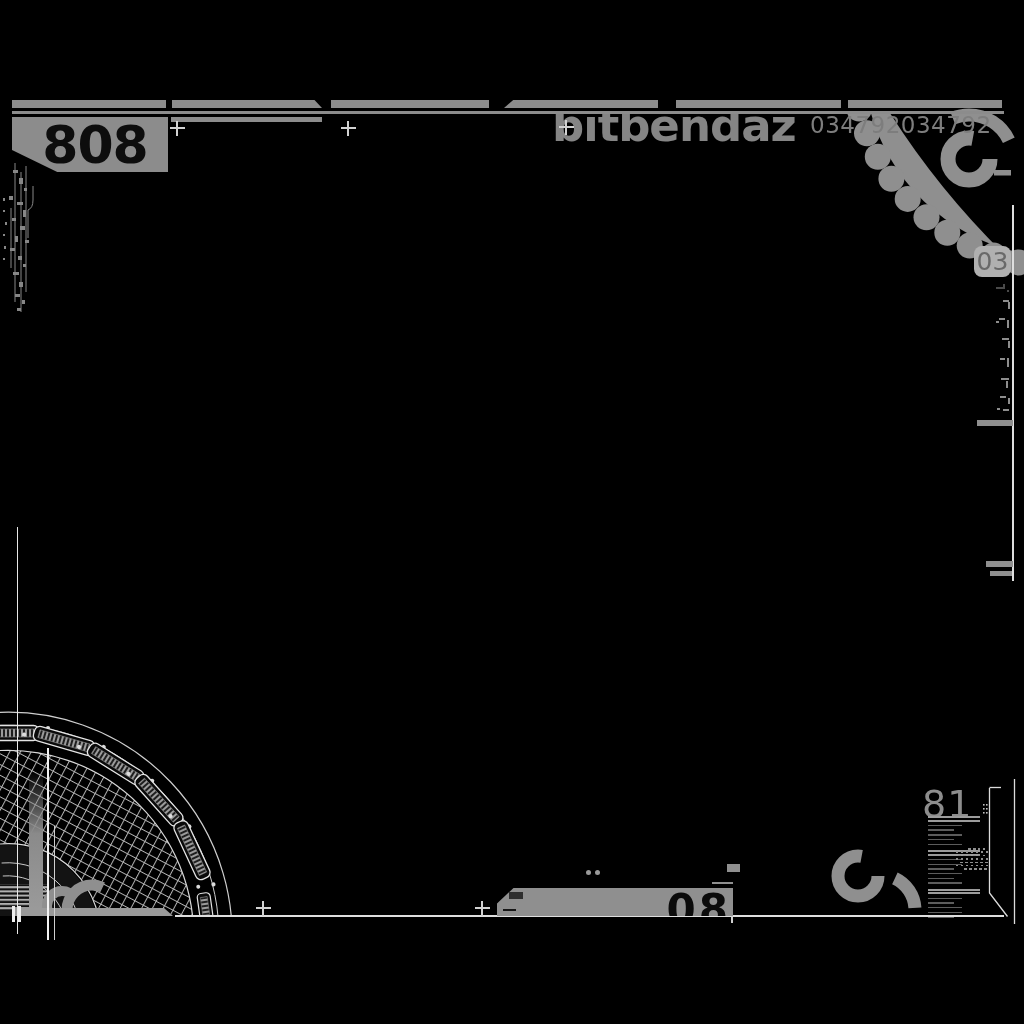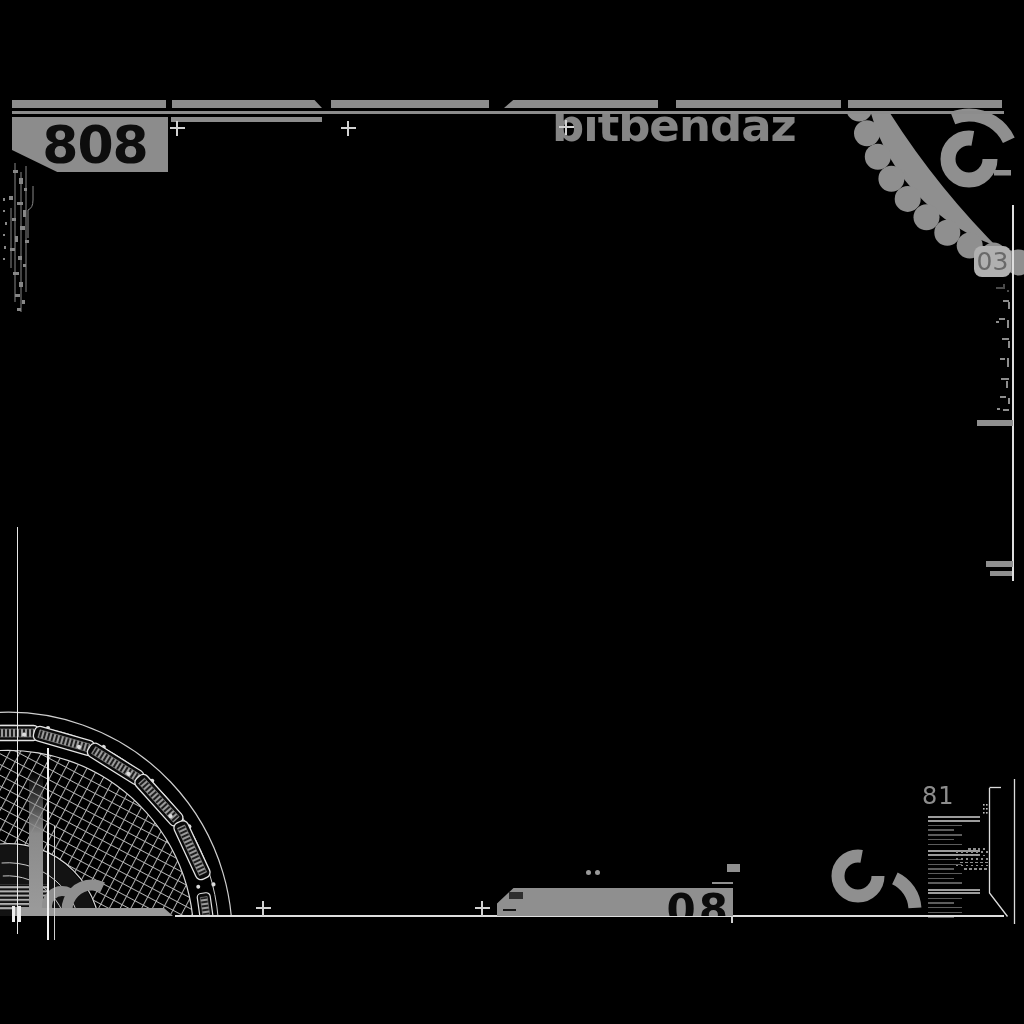--- a/index.html
+++ b/index.html
@@ -28,21 +28,21 @@
   
   .badge03{left:974px;top:246px;width:37px;height:31px;background:#b0b0b0;
            display:flex;align-items:center;justify-content:center;border-radius:8px;}
   .badge03 span{font-family:"DejaVu Sans",sans-serif;font-size:25px;color:#696969;}
   
   .rline{left:1012px;top:205px;width:1.5px;height:376px;background:#dedede;}
   .rbar1{left:977px;top:420px;width:36px;height:6px;background:#8f8f8f;}
   .rbar2{left:986px;top:561px;width:27px;height:6px;background:#8f8f8f;}
   .rbar3{left:990px;top:571px;width:22px;height:5px;background:#8f8f8f;}
   
-  .idx81{left:922px;top:782px;font-family:"DejaVu Sans",sans-serif;font-size:24px;
+  .idx81{left:922px;top:782px;font-family:"DejaVu Sans",sans-serif;font-size:38px;
          color:#8d8d8d;letter-spacing:1px;}
   .microcol{left:928px;top:816px;width:56px;}
   .mg{margin-bottom:5px;}
   .mh{width:52px;height:2px;background:#9c9c9c;margin-bottom:1.6px;}
   .mr{width:34px;height:1.5px;background:#5c5c5c;margin-top:3.2px;}
   .mr.s{width:26px;}
   .dashblock{left:956px;top:848px;width:32px;}
   .db{height:1.5px;margin-bottom:1.9px;margin-left:auto;
       background:repeating-linear-gradient(90deg,#8f8f8f 0 2.5px,transparent 2.5px 5px);}
   
@@ -264,20 +264,21 @@
   <div class="el thinline"></div>
   <div class="el midbar"></div>
 
   <div class="el box808">
     <span>808</span>
   </div>
 
   <div class="el brandwrap">
     <span>bitbendaz</span>
   </div>
+  <div class="el serial">034792034792</div>
 
   <div class="el badge03">
     <span>03</span>
   </div>
 
   <div class="el rline"></div>
   <div class="el rbar1"></div>
   <div class="el rbar2"></div>
   <div class="el rbar3"></div>
 

